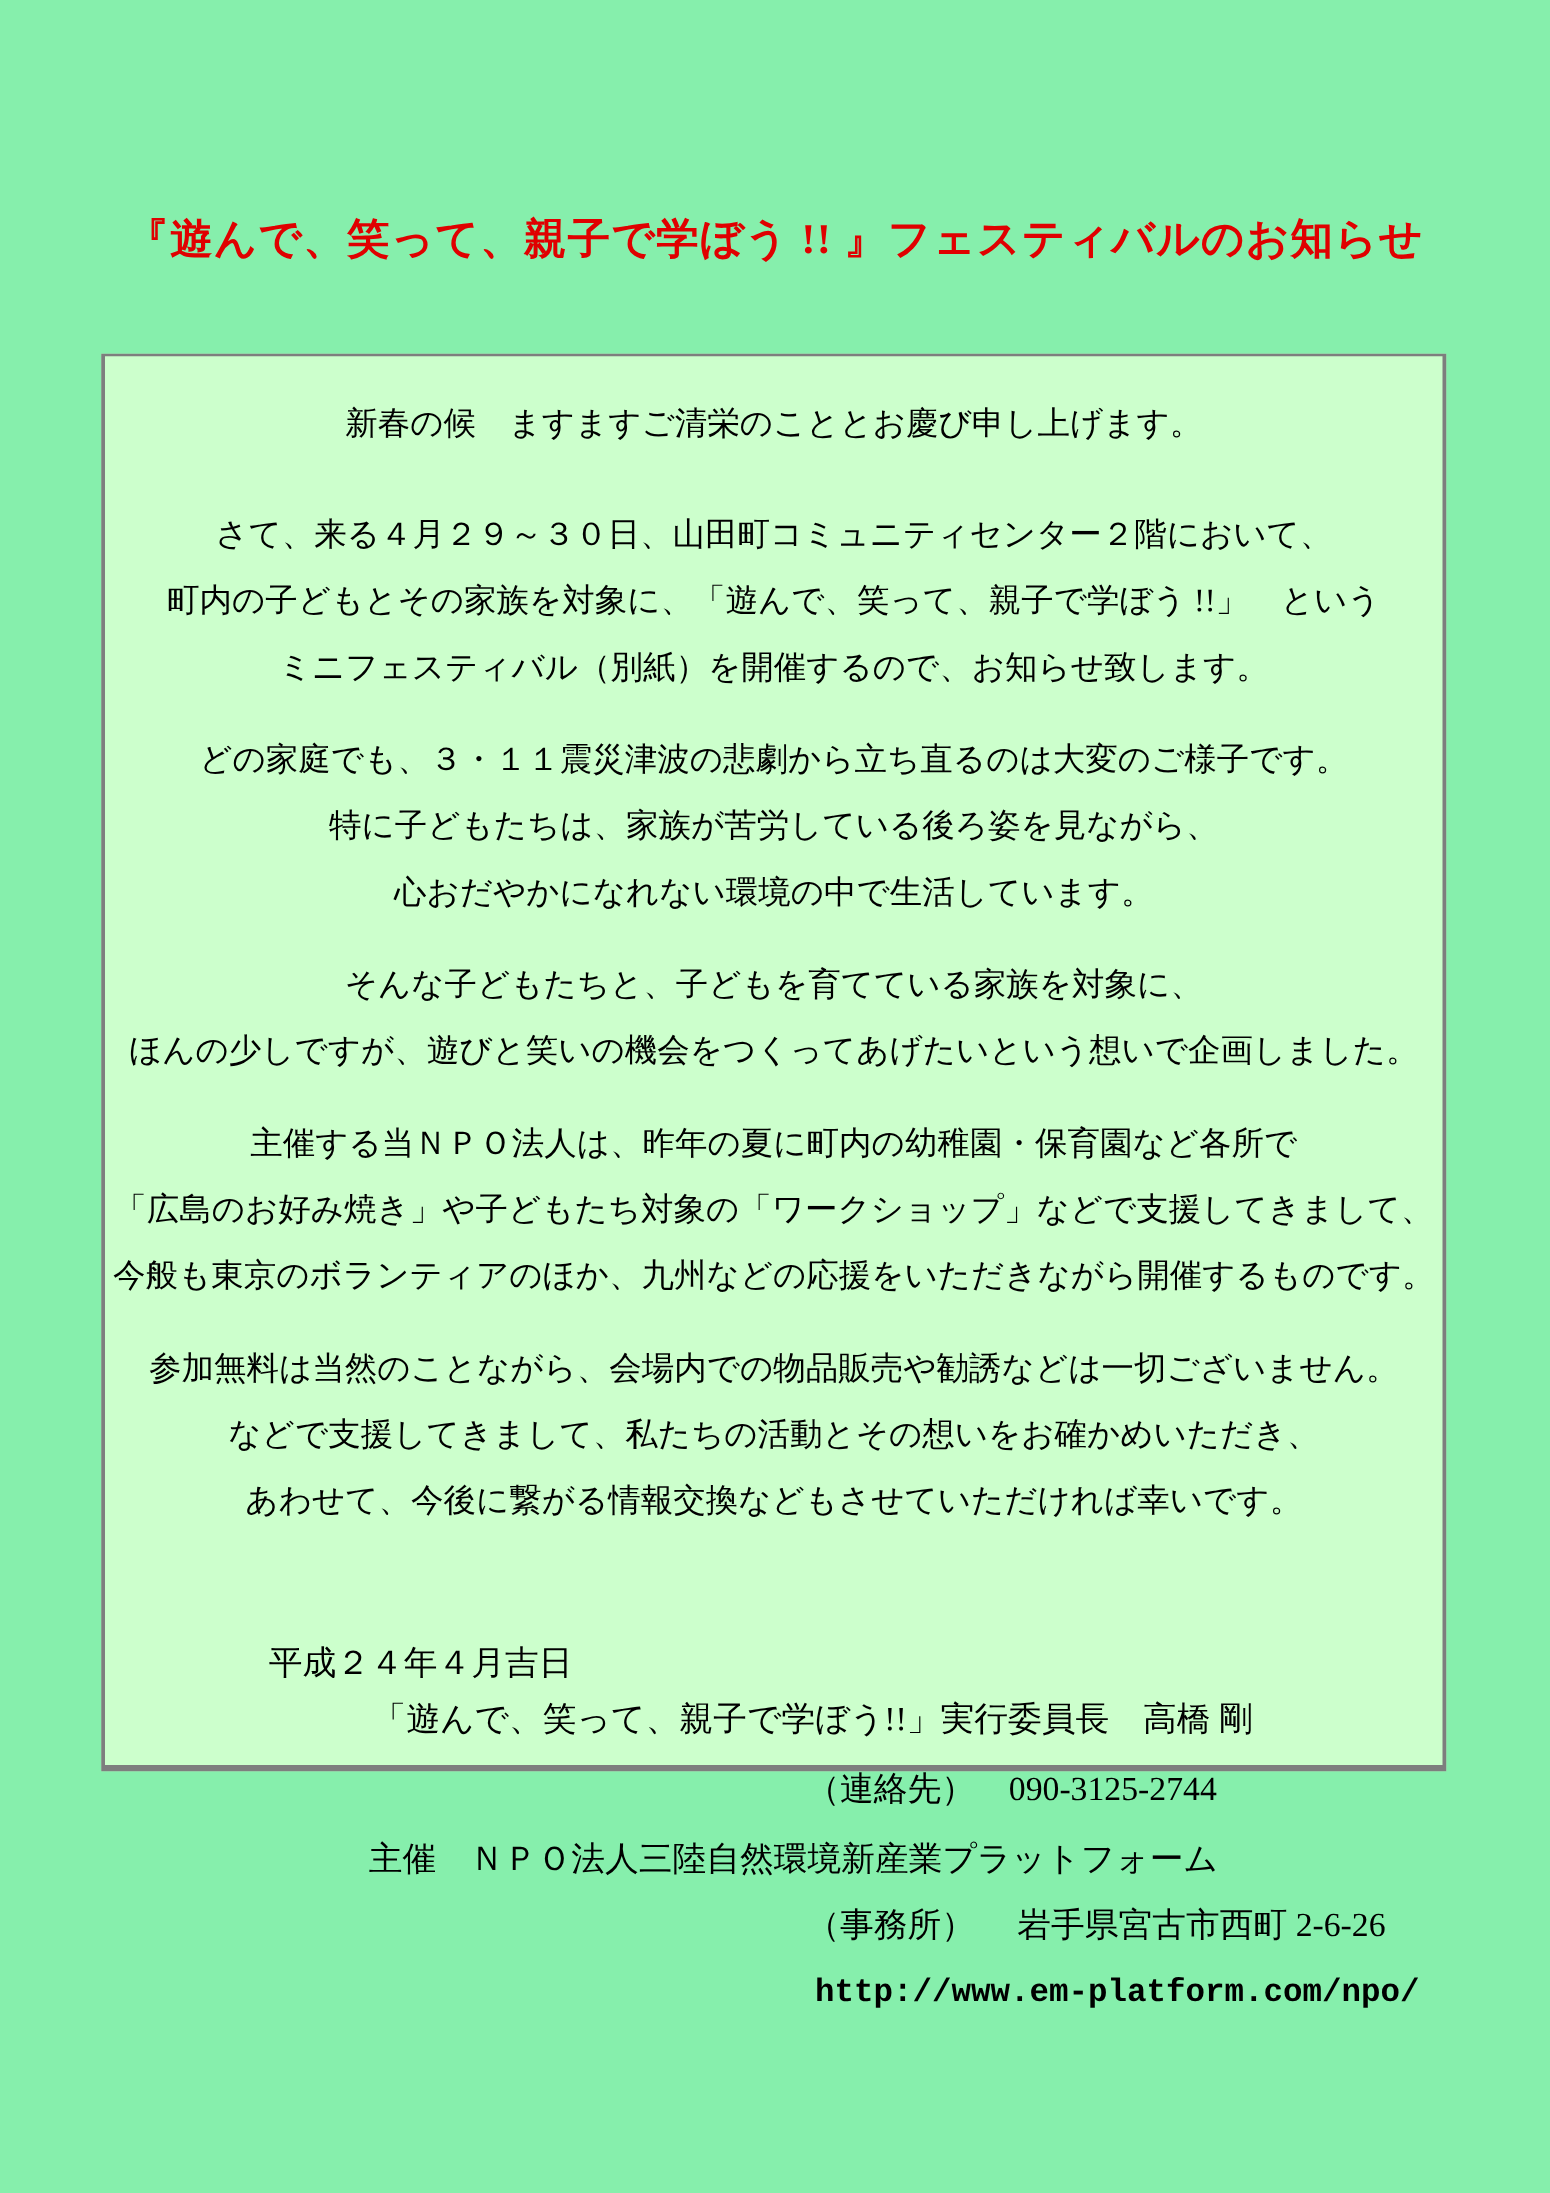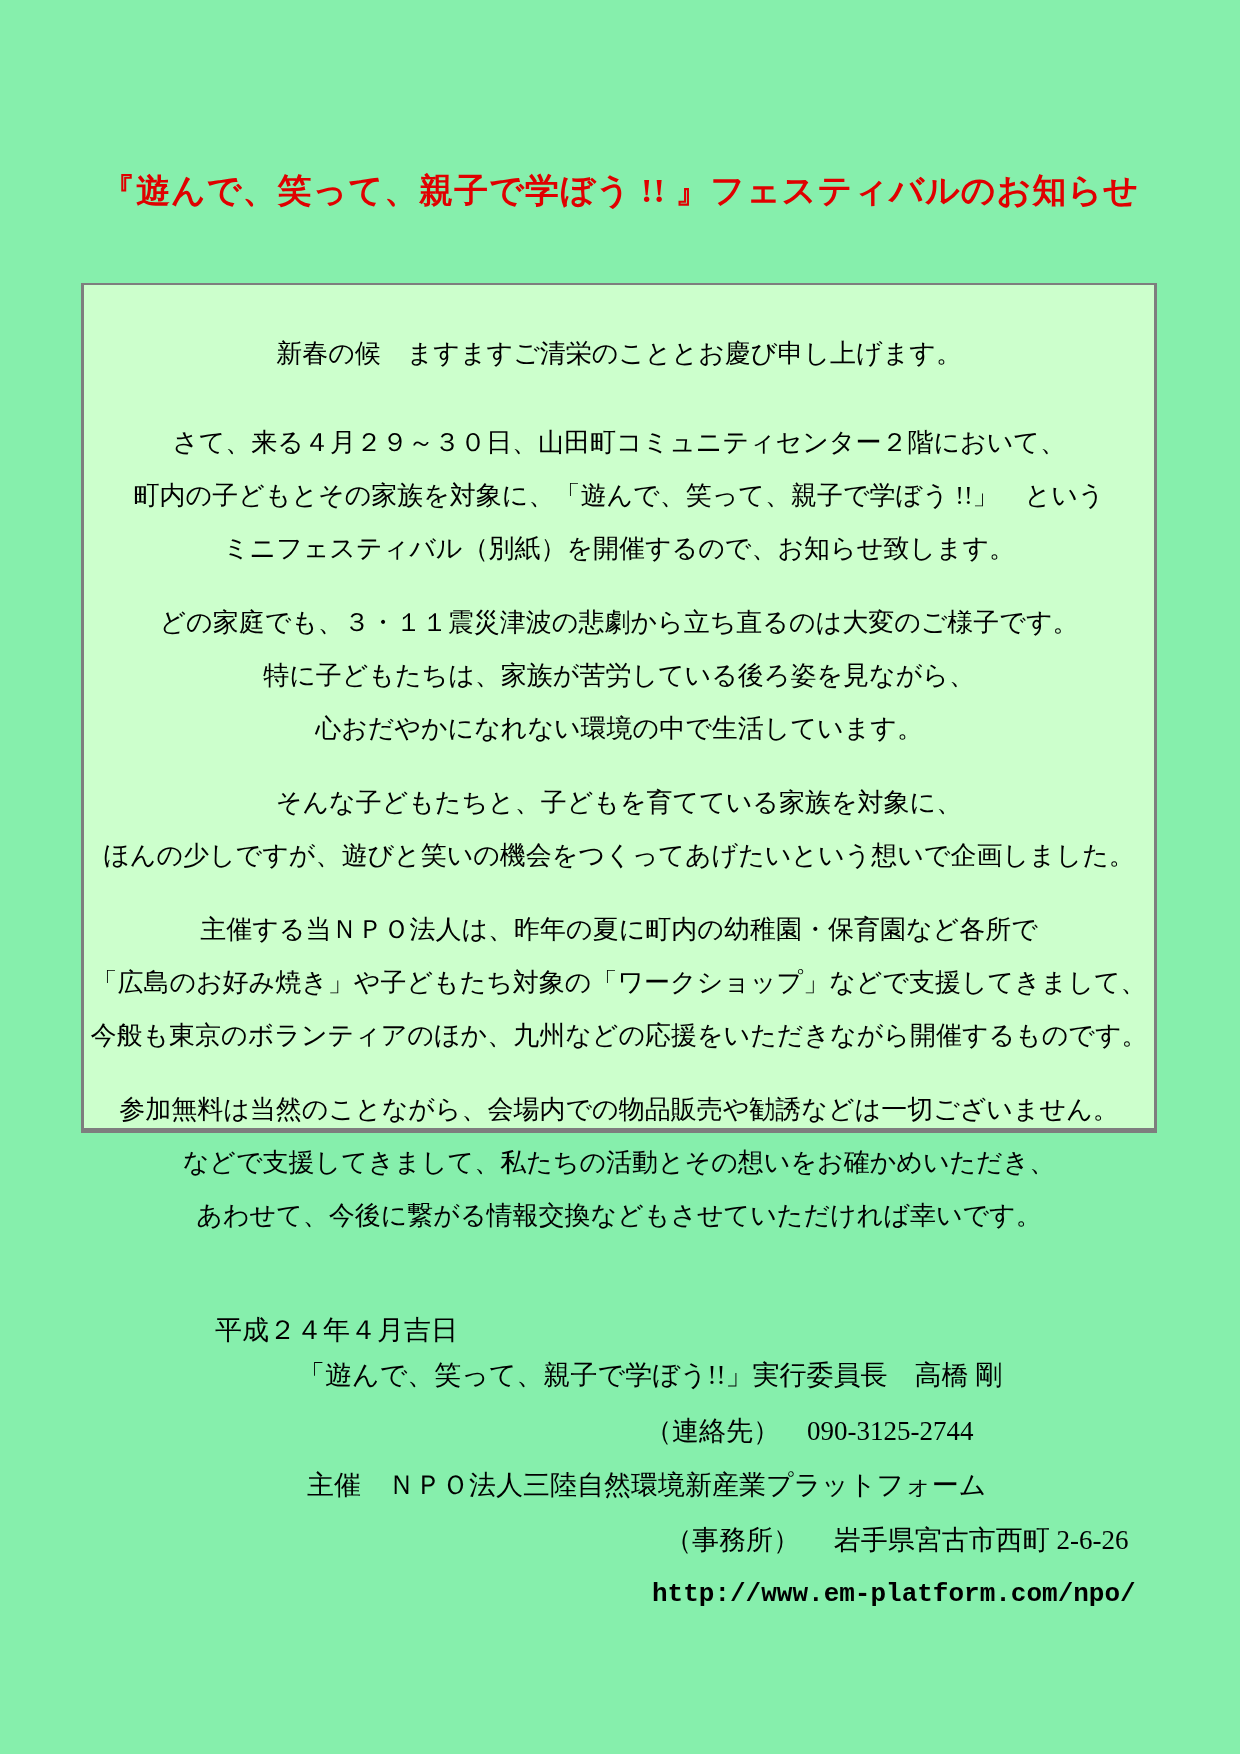--- a/index.html
+++ b/index.html
@@ -25,45 +25,45 @@
     font-weight: bold;
     letter-spacing: 1px;
     color: var(--title-color);
     white-space: nowrap;
   }
   .letter-box {
     position: absolute;
     left: 81px;
     top: 283px;
     width: 1076px;
-    height: 850px;
+    height: 1134px;
     box-sizing: border-box;
     background: var(--box-bg);
     border-style: solid;
     border-color: var(--box-border);
     border-width: 2px 3px 5px 3px;
-    padding-top: 42px;
+    padding-top: 27px;
     text-align: center;
     font-size: 26px;
   }
   .para { margin: 21px 0 0 0; }
   .para:first-child { margin-top: 0; }
   .para.gap-large { margin-top: 36px; }
   .bline { line-height: 53px; white-space: nowrap; }
   .f-line {
     position: absolute;
     font-size: 27px;
     line-height: 34px;
     white-space: nowrap;
   }
   .f-date      { left: 215px; top: 1313px; }
   .f-committee { left: 298px; top: 1358px; }
   .f-contact   { left: 645px; top: 1414px; }
-  .f-organizer { left: 307px; top: 1470px; font-family: Liberation Mono, monospace; }
-  .f-office    { left: 645px; top: 1523px; margin-left: 20px; }
+  .f-organizer { left: 295px; top: 1470px; }
+  .f-office    { left: 645px; top: 1523px; }
   .f-url       {
     left: 652px; top: 1577px;
     font-family: "Liberation Mono", "DejaVu Sans Mono", monospace;
     font-weight: bold;
     font-size: 26px;
   }
 </style>
 </head>
 <body>
 

